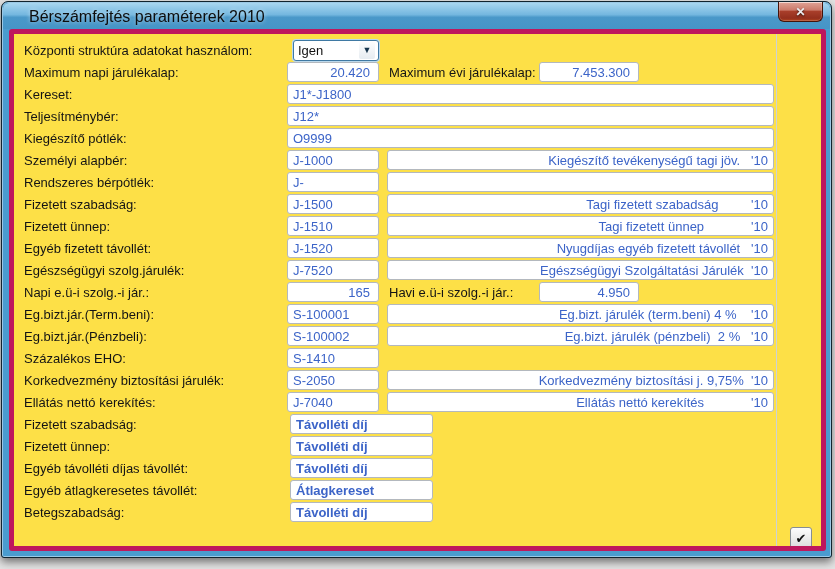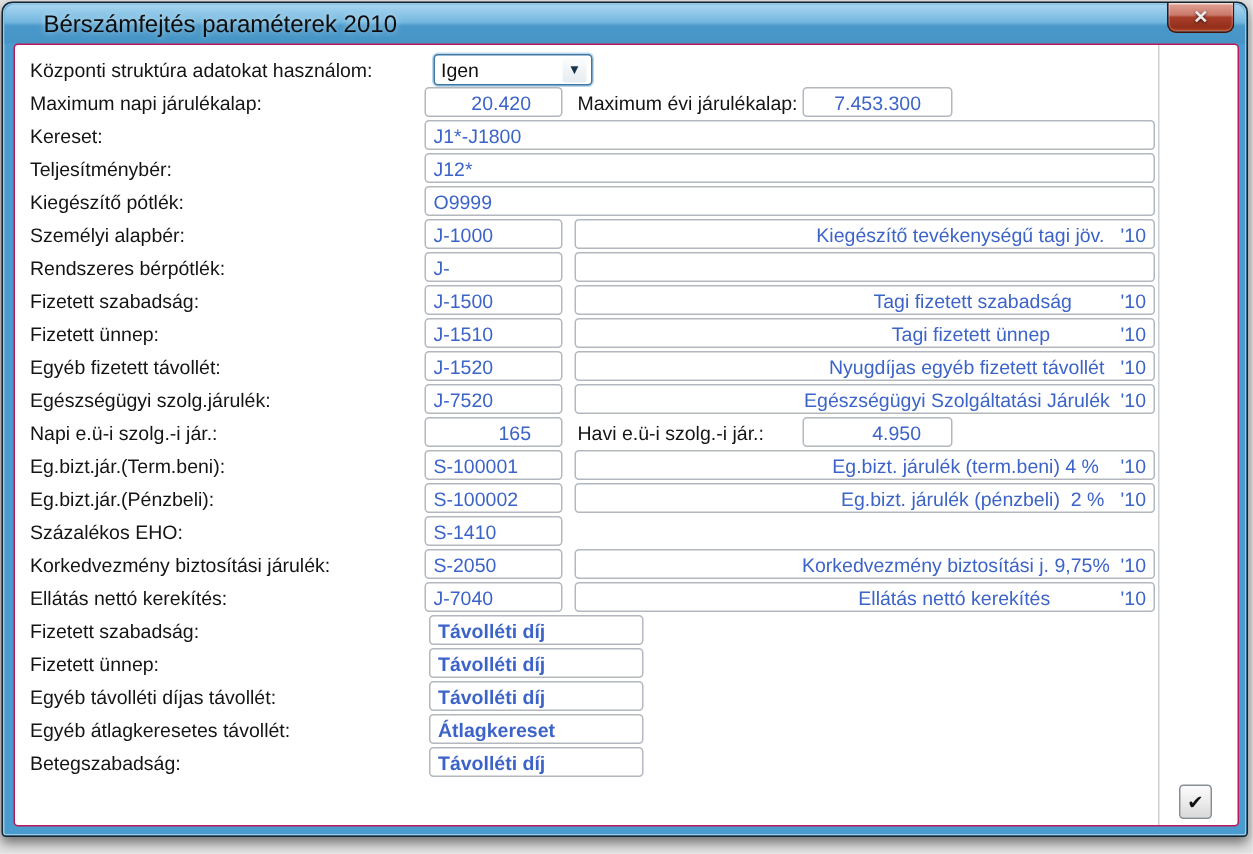--- a/index.html
+++ b/index.html
@@ -24,40 +24,40 @@
     border:1px solid #45130a; border-top:none; border-radius:0 0 6px 6px;
     background:linear-gradient(to bottom, #e0a396 0%, #cb7a6a 42%, #a83e2a 50%, #942f1d 85%, #b0441f 100%);
     box-shadow:inset 0 1px 0 rgba(255,255,255,.5), inset 0 0 0 1px rgba(255,255,255,.18);
     cursor:pointer; text-align:center;
   }
   .closebtn span {
     font-size:12px; font-weight:bold; color:#ececee; line-height:18px;
     text-shadow:0 1px 2px rgba(0,0,0,.7);
   }
   .panel {
-    position:relative; width:817px; height:522px; background:#ffffff;
-    border:1px solid #be185d; border-radius:3px; overflow:hidden; padding-top:6px;
+    position:relative; width:817px; height:522px; background:#fde047;
+    border:5px solid #be185d; border-radius:3px; overflow:hidden; padding-top:6px;
   }
   .row { position:relative; height:22px; }
   .lbl { position:absolute; left:10px; top:3px; font-size:13px; color:#141414; white-space:pre; }
   .lbl2 { position:absolute; left:375px; top:3px; font-size:13px; color:#141414; white-space:pre; }
   input.f {
     position:absolute; top:0px; height:20px; border:1px solid #b3b8be; border-radius:3px;
     background:#ffffff; color:#3c64c8; font-family:"Liberation Sans", sans-serif;
     font-size:13px; padding:0 5px; outline:none;
   }
-  input.f.num { text-align:right; padding-right:20px; }
+  input.f.num { text-align:right; padding-right:8px; }
   input.f.gray { background:#e7e7e7; color:#1a1a1a; }
   .pos-short { left:273px; width:92px; }
   .pos-desc  { left:373px; width:387px;text-align:right; }
   .pos-wide  { left:273px; width:487px; }
   .pos-mid   { left:525px; width:100px; }
   .pos-combo { left:276px; width:143px;font-weight:bold; }
   .dd {
-    position:absolute; left:279px; top:0px; width:106px; height:21px;
+    position:absolute; left:279px; top:0px; width:86px; height:21px;
     border:1px solid #3f79a3; border-radius:3px; background:#ffffff;
     box-shadow:0 0 0 1px #bcd9ec; cursor:pointer;
   }
   .ddtext { position:absolute; left:4px; top:2px; font-size:13px; color:#101010; }
   .ddarrow {
     position:absolute; right:3px; top:1px; width:16px; height:17px;
     font-size:9px; color:#16344c; text-align:center; line-height:17px;
     background:linear-gradient(to bottom,#fdfdfd,#e6ecf1);
     border-radius:2px;
   }

